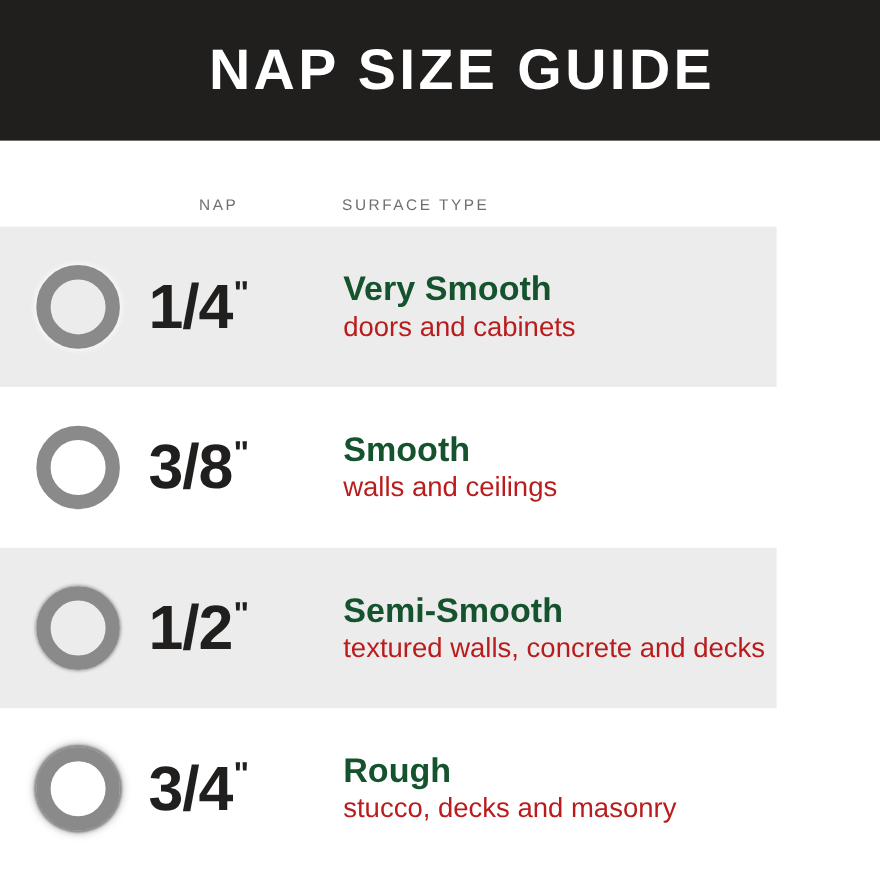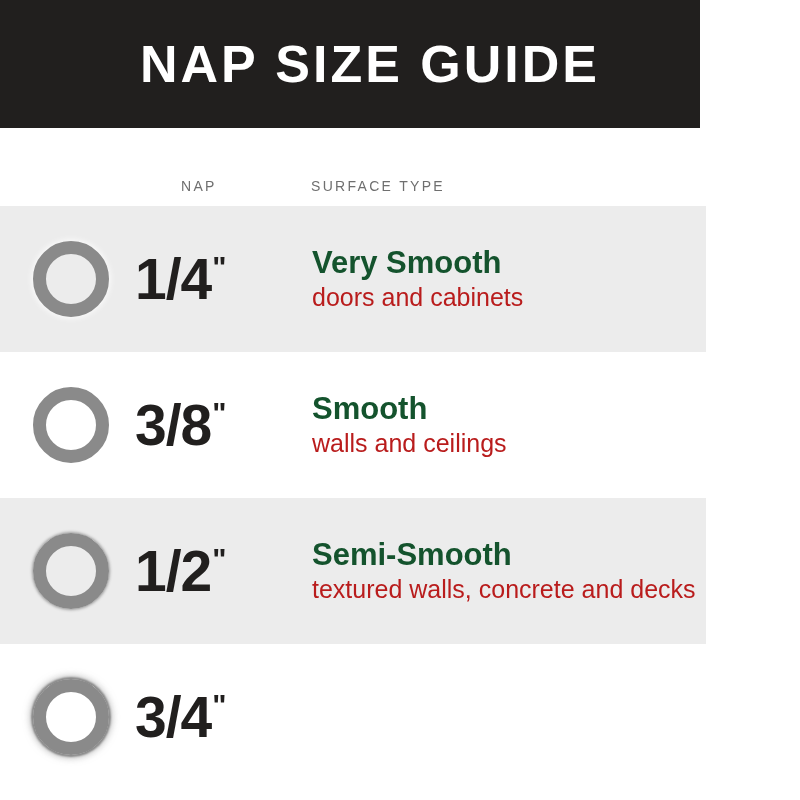--- a/index.html
+++ b/index.html
@@ -12,21 +12,21 @@
   }
   .page {
     position: relative;
     width: 800px;
     height: 800px;
     background: #ffffff;
   }
 
   
   .header {
-    width: 700px;
+    width: 800px;
     height: 128px;
     background: #211f1e;
     display: flex;
     align-items: center;
     justify-content: center;
     padding-left: 40px;
   }
   .header-title {
     color: #ffffff;
     font-size: 52px;
@@ -226,16 +226,20 @@
     <div class="swatch-cell">
       <div class="ring-wrap">
         <div class="fuzz f4"></div>
         <div class="ring nap-4"></div>
       </div>
     </div>
     <div class="size-cell">
       <span class="size-text">3/4</span>
       <span class="size-mark">"</span>
     </div>
+    <div class="desc-cell">
+      <div class="desc-title">Rough</div>
+      <div class="desc-sub">stucco, decks and masonry</div>
+    </div>
   </div>
 
   <div class="footer-strip"></div>
 </div>
 
 </body></html>

